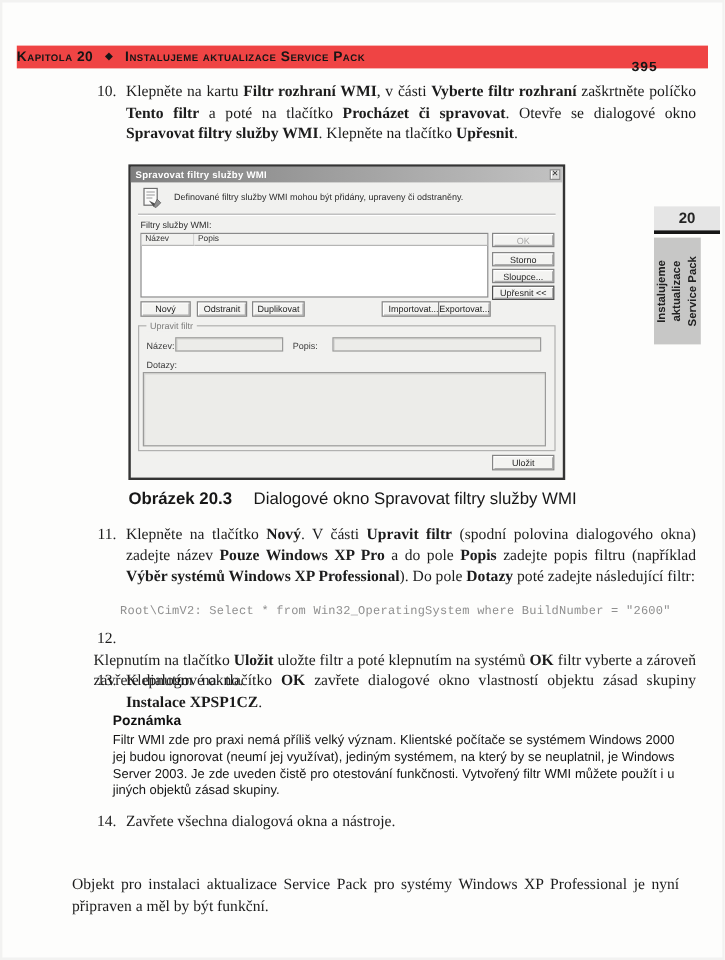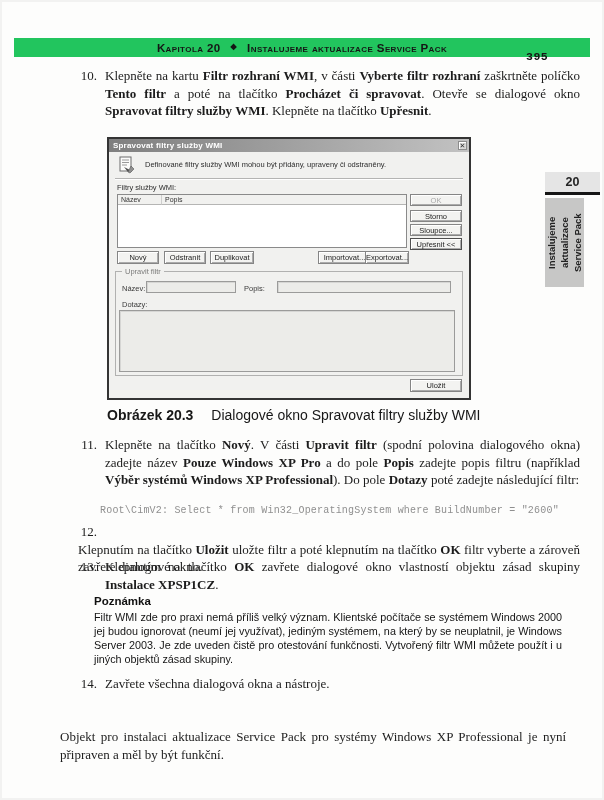--- a/index.html
+++ b/index.html
@@ -1,22 +1,22 @@
 <!DOCTYPE html>
 <html lang="cs"><head>
 <meta charset="utf-8">
 <style>
   html,body{margin:0;padding:0;}
   body{width:604px;height:800px;background:#fdfdfc;position:relative;overflow:hidden;
        font-family:"Liberation Serif","DejaVu Serif",serif;color:#1c1c1c;}
   .page{position:absolute;inset:0;box-shadow:inset 0 0 0 2px #f2f2f1;}
 
   
-  .runhead{position:absolute;left:14px;top:38px;width:576px;height:19px;background:#22c55e;
-           display:flex;align-items:center;justify-content:center;
+  .runhead{position:absolute;left:14px;top:38px;width:576px;height:19px;background:#ef4444;
+           display:flex;align-items:center;justify-content:flex-start;
            font-family:"Liberation Sans",sans-serif;font-weight:bold;font-size:11.5px;
            font-variant-caps:small-caps;letter-spacing:.4px;color:#151515;}
   .runhead .diamond{font-size:8px;margin:0 10px;position:relative;top:-1px;}
   .pagenum{position:absolute;right:42px;top:0;height:36px;display:flex;align-items:center;
            font-variant-caps:normal;font-family:Liberation Mono, monospace;}
 
   
   .step{position:absolute;left:70px;right:24px;display:flex;font-size:13px;line-height:17.5px;}
   .step .num{width:27px;text-align:right;flex:none;}
   .step .txt{margin-left:8px;text-align:justify;}
@@ -148,21 +148,21 @@
   </div>
 
   <div class="step" style="top:436px;">
     <span class="num">11.</span>
     <span class="txt"><span>Klepněte na tlačítko </span><span class="b">Nový</span><span>. V části </span><span class="b">Upravit filtr</span><span> (spodní polovina dialogového okna) zadejte název </span><span class="b">Pouze Windows XP Pro</span><span> a do pole </span><span class="b">Popis</span><span> zadejte popis filtru (například </span><span class="b">Výběr systémů Windows XP Professional</span><span>). Do pole </span><span class="b">Dotazy</span><span> poté zadejte následující filtr:</span></span>
   </div>
   <div class="codeline" style="top:505px;">Root\CimV2: Select * from Win32_OperatingSystem where BuildNumber = "2600"</div>
 
   <div class="step" style="top:523px;flex-direction:column;">
     <span class="num">12.</span>
-    <span class="txt"><span>Klepnutím na tlačítko </span><span class="b">Uložit</span><span> uložte filtr a poté klepnutím na tlačítko </span><span class="b">OK</span><span> filtr vyberte a zároveň zavřete dialogové okno.</span></span>
+    <span class="txt"><span>Klepnutím na tlačítko </span><span class="b">Uložit</span><span> uložte filtr a poté klepnutím na systémů </span><span class="b">OK</span><span> filtr vyberte a zároveň zavřete dialogové okno.</span></span>
   </div>
   <div class="step" style="top:558px;">
     <span class="num">13.</span>
     <span class="txt"><span>Klepnutím na tlačítko </span><span class="b">OK</span><span> zavřete dialogové okno vlastností objektu zásad skupiny </span><span class="b">Instalace XPSP1CZ</span><span>.</span></span>
   </div>
 
   <div class="note" style="top:595px;">
     <h4>Poznámka</h4>
     <p>Filtr WMI zde pro praxi nemá příliš velký význam. Klientské počítače se systémem Windows 2000 jej budou ignorovat (neumí jej využívat), jediným systémem, na který by se neuplatnil, je Windows Server 2003. Je zde uveden čistě pro otestování funkčnosti. Vytvořený filtr WMI můžete použít i u jiných objektů zásad skupiny.</p>
   </div>

